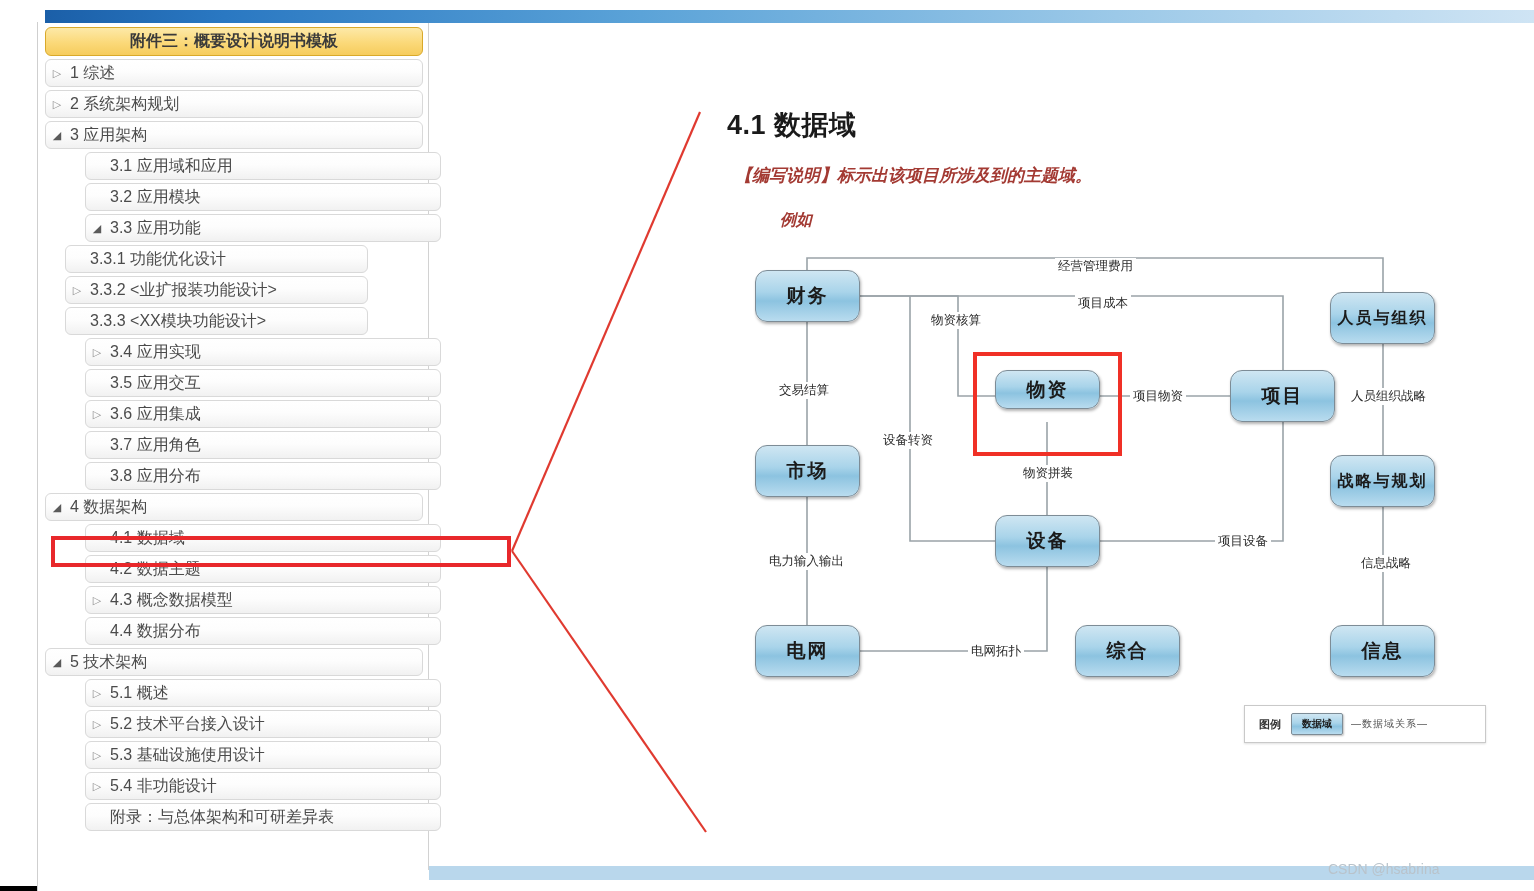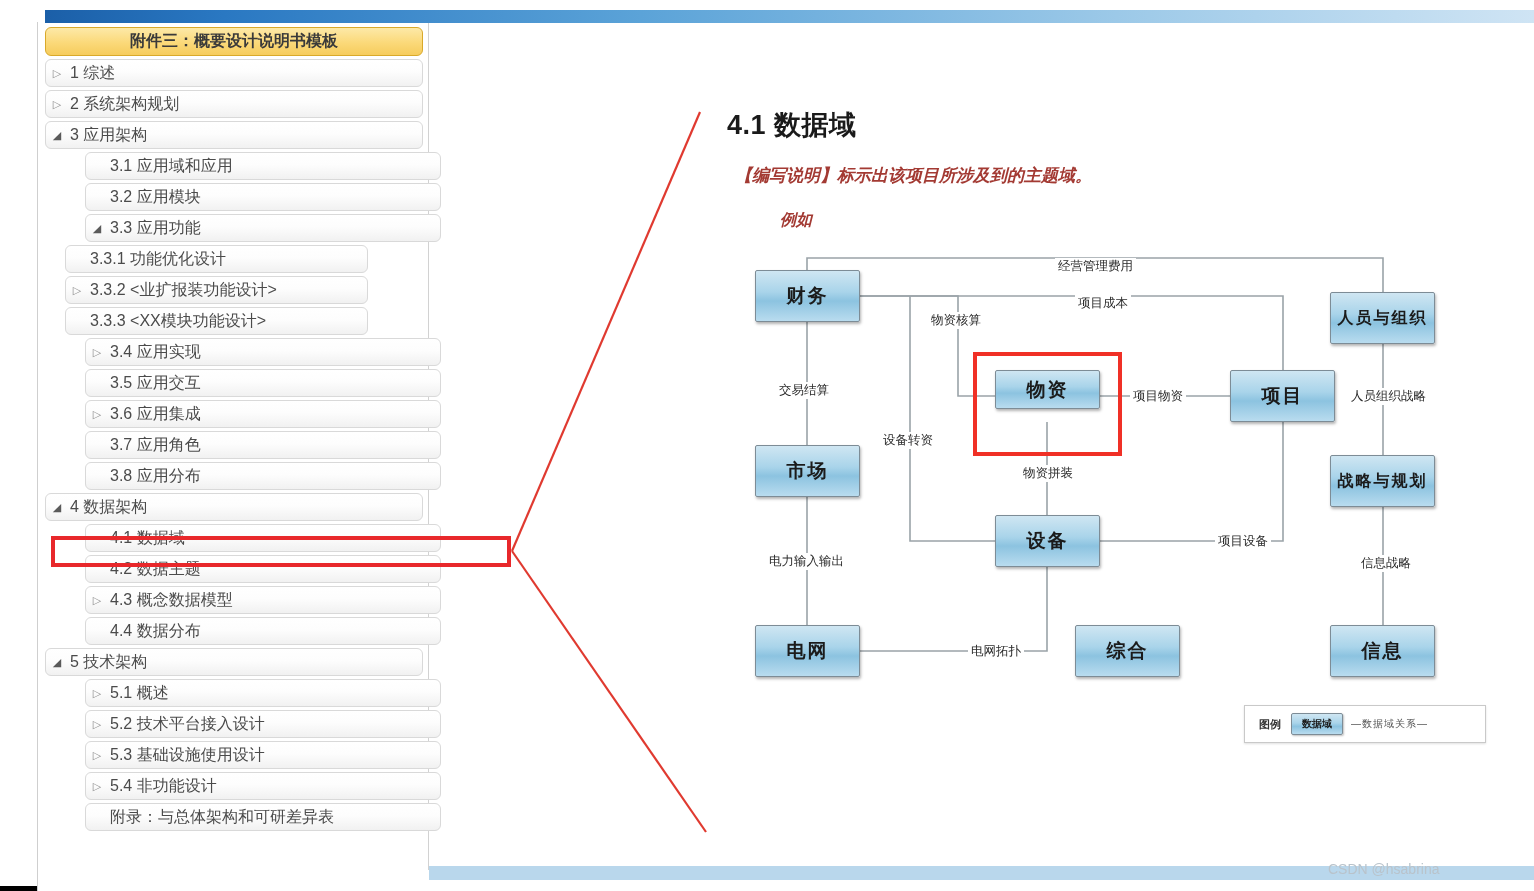--- a/index.html
+++ b/index.html
@@ -79,21 +79,21 @@
     position: absolute; left: 733px; top: 210px;
     font-size: 16px; color: #a33a33; font-style: italic; font-weight: bold; margin-left: 47px;
   }
 
   
   .diagram { position: absolute; left: 700px; top: 240px; width: 800px; height: 520px; }
   .diagram svg { position: absolute; left: 0; top: 0; }
   .dnode {
     position: absolute;
     border: 1px solid #7d8c96;
-    border-radius: 2px;
+    border-radius: 12px;
     background: linear-gradient(to bottom, #cfe6f2 0%, #a9d4ea 42%, #8cc3e0 60%, #b9dcef 100%);
     box-shadow: 1px 2px 3px rgba(0,0,0,0.30);
     display: flex; align-items: center; justify-content: center;
     font-size: 19px; font-weight: bold; color: #1b1b1b;
     font-family: "Liberation Serif", "DejaVu Serif", serif;
     letter-spacing: 2px;
   }
   .edge-label {
     position: absolute; font-size: 12.5px; color: #2b2b2b;
     font-family: "Liberation Sans", sans-serif;

